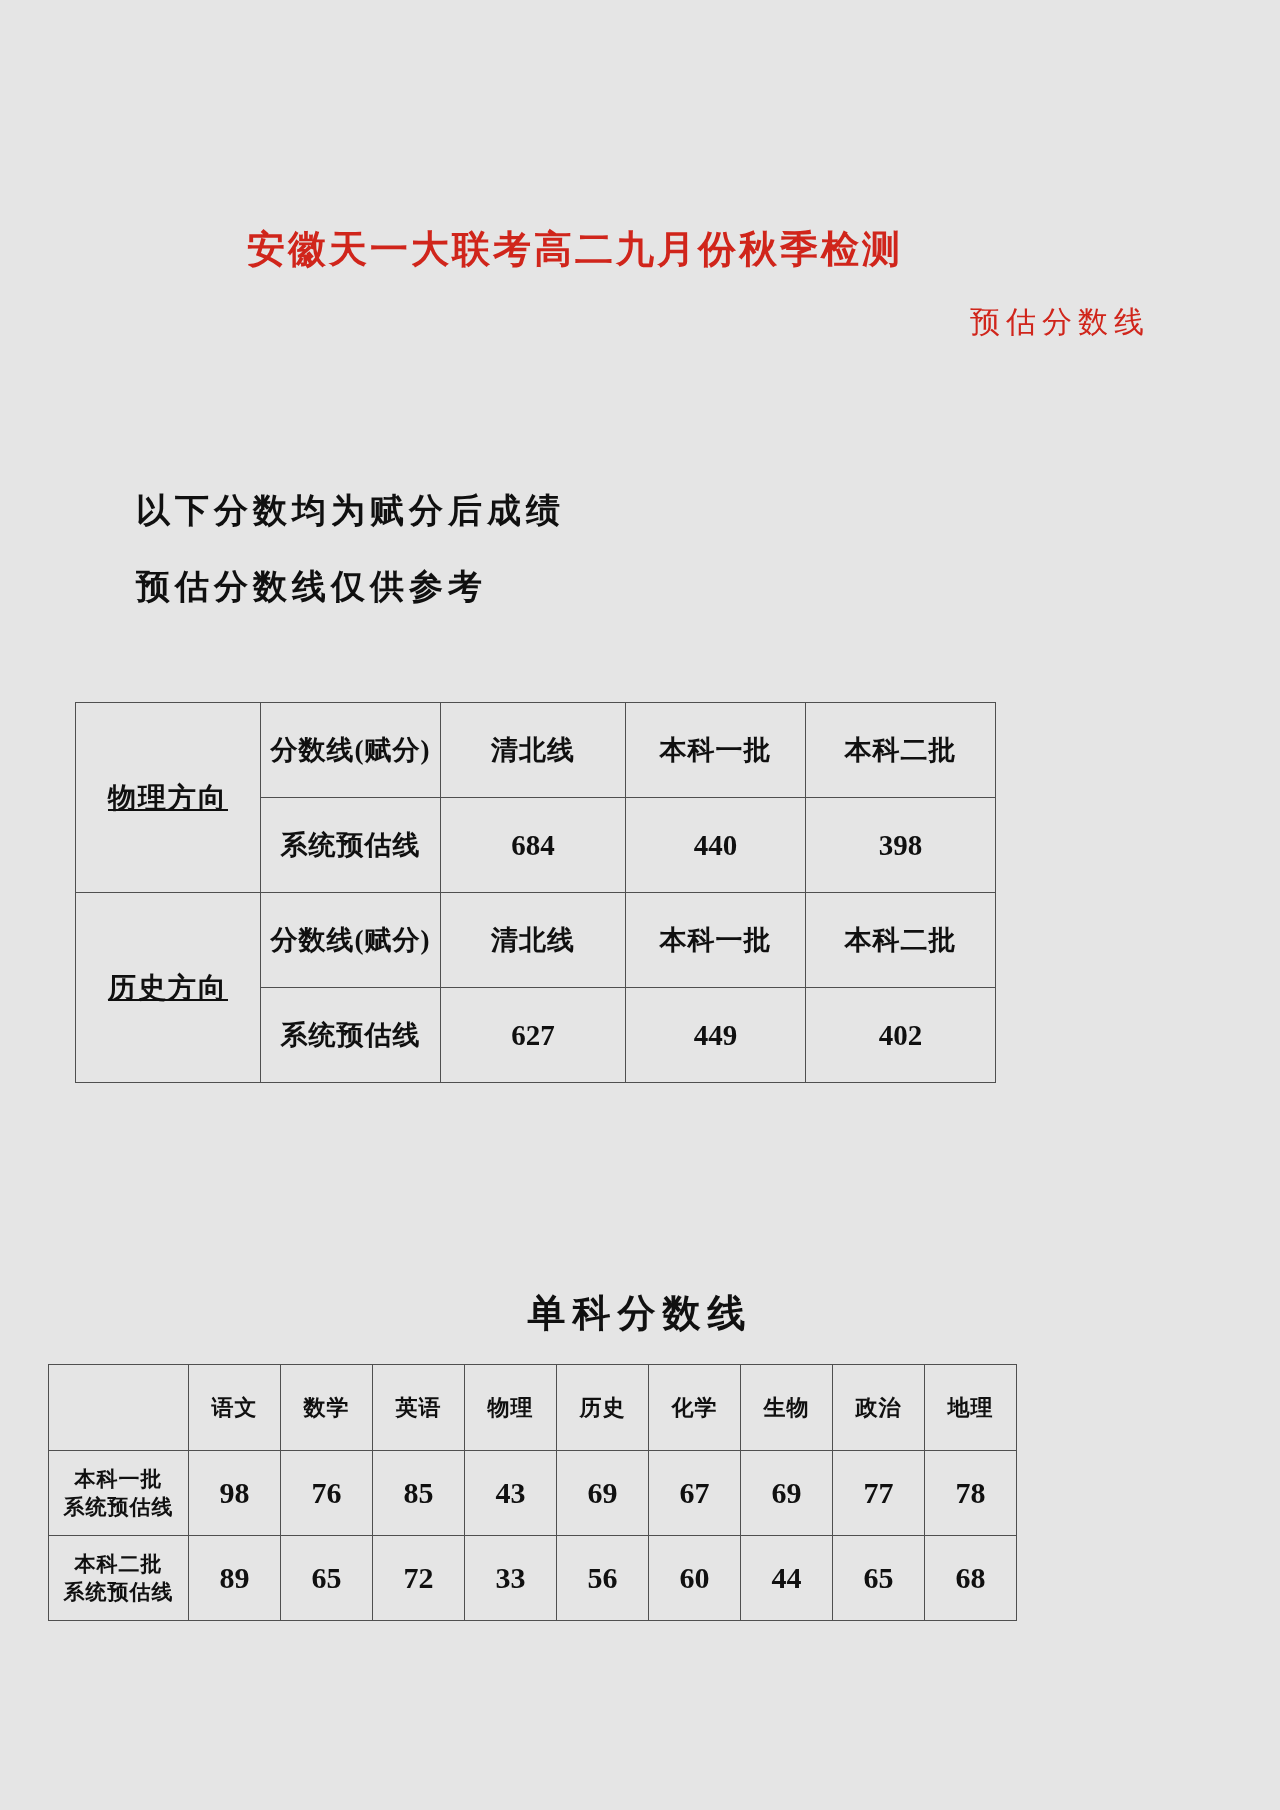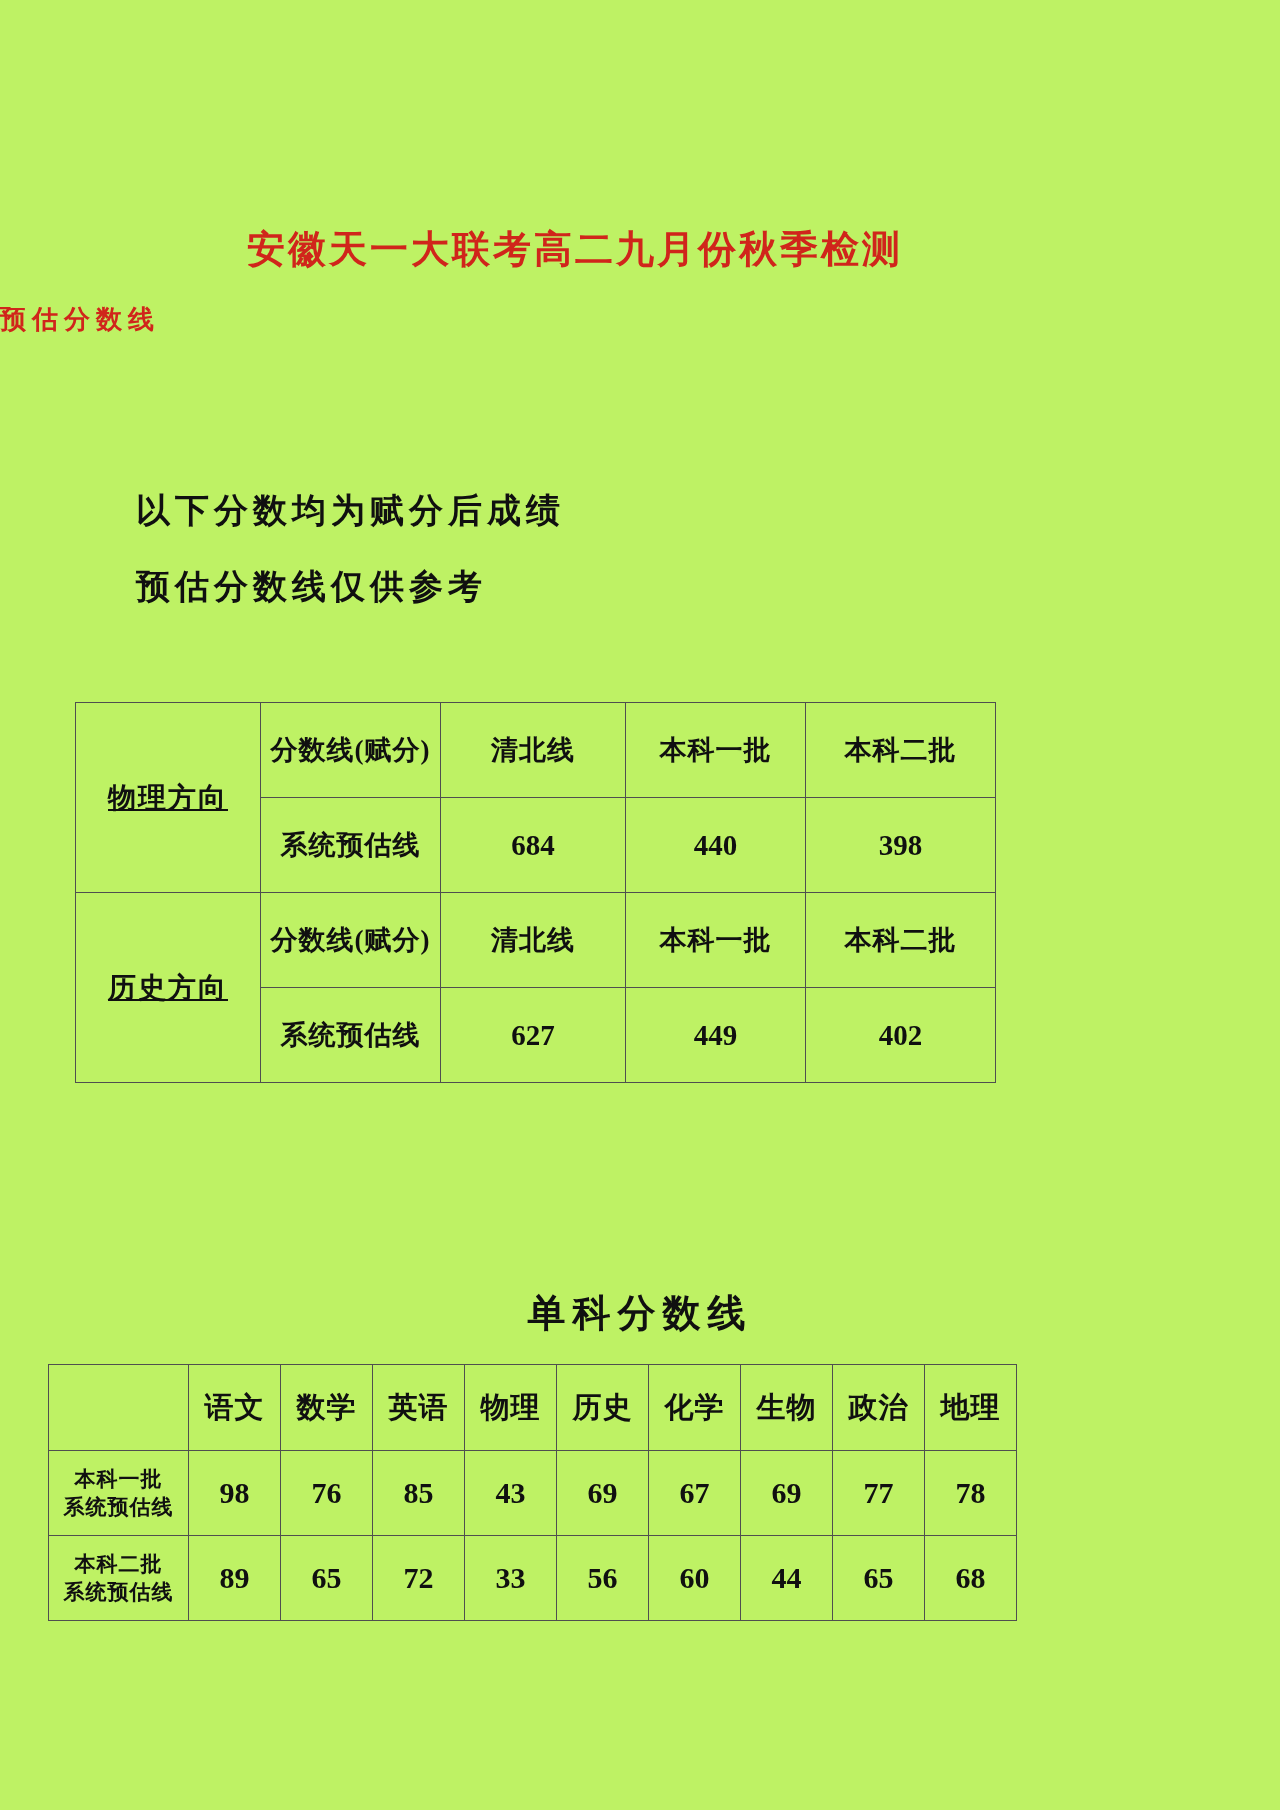--- a/index.html
+++ b/index.html
@@ -2,42 +2,42 @@
 <html style="--accent: #d0251b;"><head>
 <meta charset="utf-8">
 <style>
   :root { --accent: #d0251b; --ink: #101010; --line: #4f4f4f; --line-light: #b5b5b5; }
   * { margin: 0; padding: 0; box-sizing: border-box; }
   html, body { background: #ffffff; }
   .page {
     position: relative;
     width: 1280px;
     height: 1810px;
-    background: #bef264;
+    background: #e5e5e5;
     font-family: "Liberation Serif", "DejaVu Serif", serif;
     color: var(--ink);
     overflow: hidden;
   }
   .doc-title {
     position: absolute;
     top: 224px; left: 0; width: 1150px;
     text-align: center;
     color: var(--accent);
     font-size: 38px;
     font-weight: bold;
     letter-spacing: 3px;
     white-space: nowrap;
   }
   .doc-subtitle {
     position: absolute;
     top: 302px; left: 0; width: 1150px;
-    text-align: left;
+    text-align: right;
     color: var(--accent);
-    font-size: 26px;
-    font-weight: bold;
+    font-size: 30px;
+    font-weight: normal;
     letter-spacing: 6px;
     white-space: nowrap;
   }
   .note {
     position: absolute;
     left: 136px;
     font-size: 34px;
     font-weight: bold;
     letter-spacing: 5px;
     white-space: nowrap;
@@ -66,21 +66,21 @@
     position: absolute;
     top: 1288px; left: 0; width: 1280px;
     text-align: center;
     font-size: 38px;
     font-weight: bold;
     letter-spacing: 7px;
     white-space: nowrap;
   }
 
   .table-subject { position: absolute; left: 48px; top: 1364px; }
-  .table-subject td.subj { height: 86px; font-size: 29px; letter-spacing: 1px; margin-top: 19px; }
+  .table-subject td.subj { height: 86px; font-size: 22px; letter-spacing: 1px; margin-top: 19px; }
   .table-subject td.corner { height: 86px; }
   .table-subject td.body-cell { height: 85px; }
   .table-subject .rowlabel { font-size: 21px; line-height: 1.35; letter-spacing: 1px; }
   .table-subject .num { font-size: 30px; margin-left: 23px; }
 </style>
 </head>
 <body>
 
 <div class="page">
 

